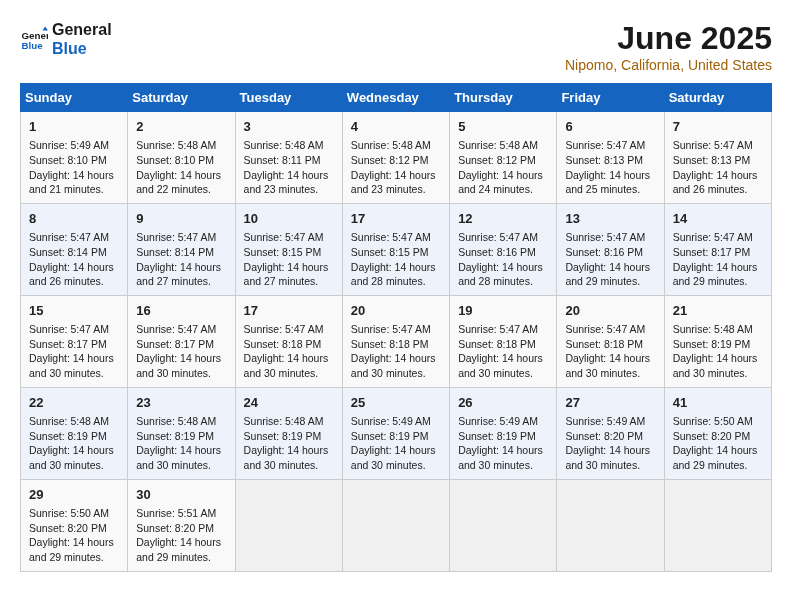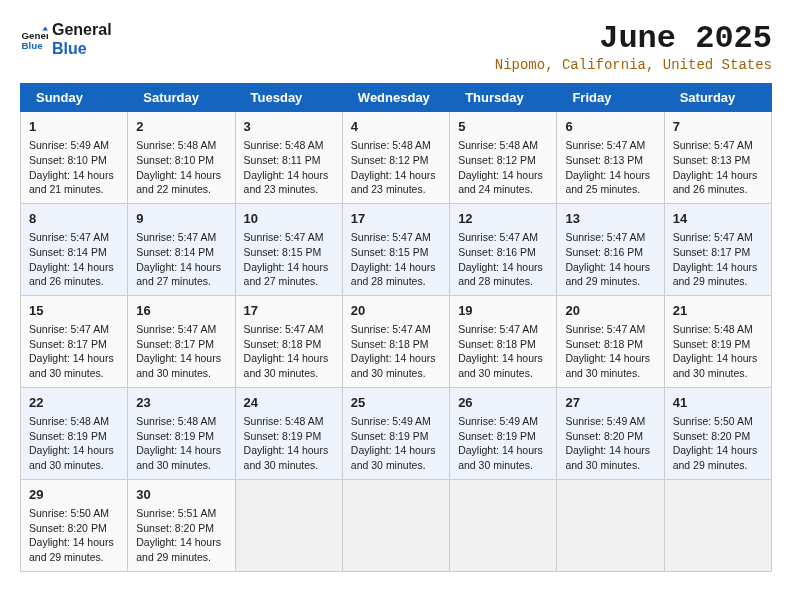--- a/index.html
+++ b/index.html
@@ -20,40 +20,39 @@
       display: flex;
       align-items: center;
       gap: 4px;
     }
     .logo-icon {
       width: 28px;
       height: 28px;
     }
     .title-block {
       text-align: right;
-      font-family: Liberation Mono, monospace;
     }
     .main-title {
       font-size: 32px;
       font-weight: bold;
       color: #1a1a1a;
     }
     .subtitle {
       font-size: 14px;
       color: #a16207;
     }
     .calendar {
       width: 100%;
       border-collapse: collapse;
       font-size: 11px;
     }
     .calendar thead th {
       background-color: #1565c0;
       color: #fff;
-      padding: 6px 15px;
+      padding: 6px 4px;
       text-align: left;
       font-size: 13px;
       font-weight: bold;
       border: 1px solid #1565c0;
     }
     .calendar tbody td {
       vertical-align: top;
       padding: 6px 8px;
       border: 1px solid #ccc;
       background: #fff;

